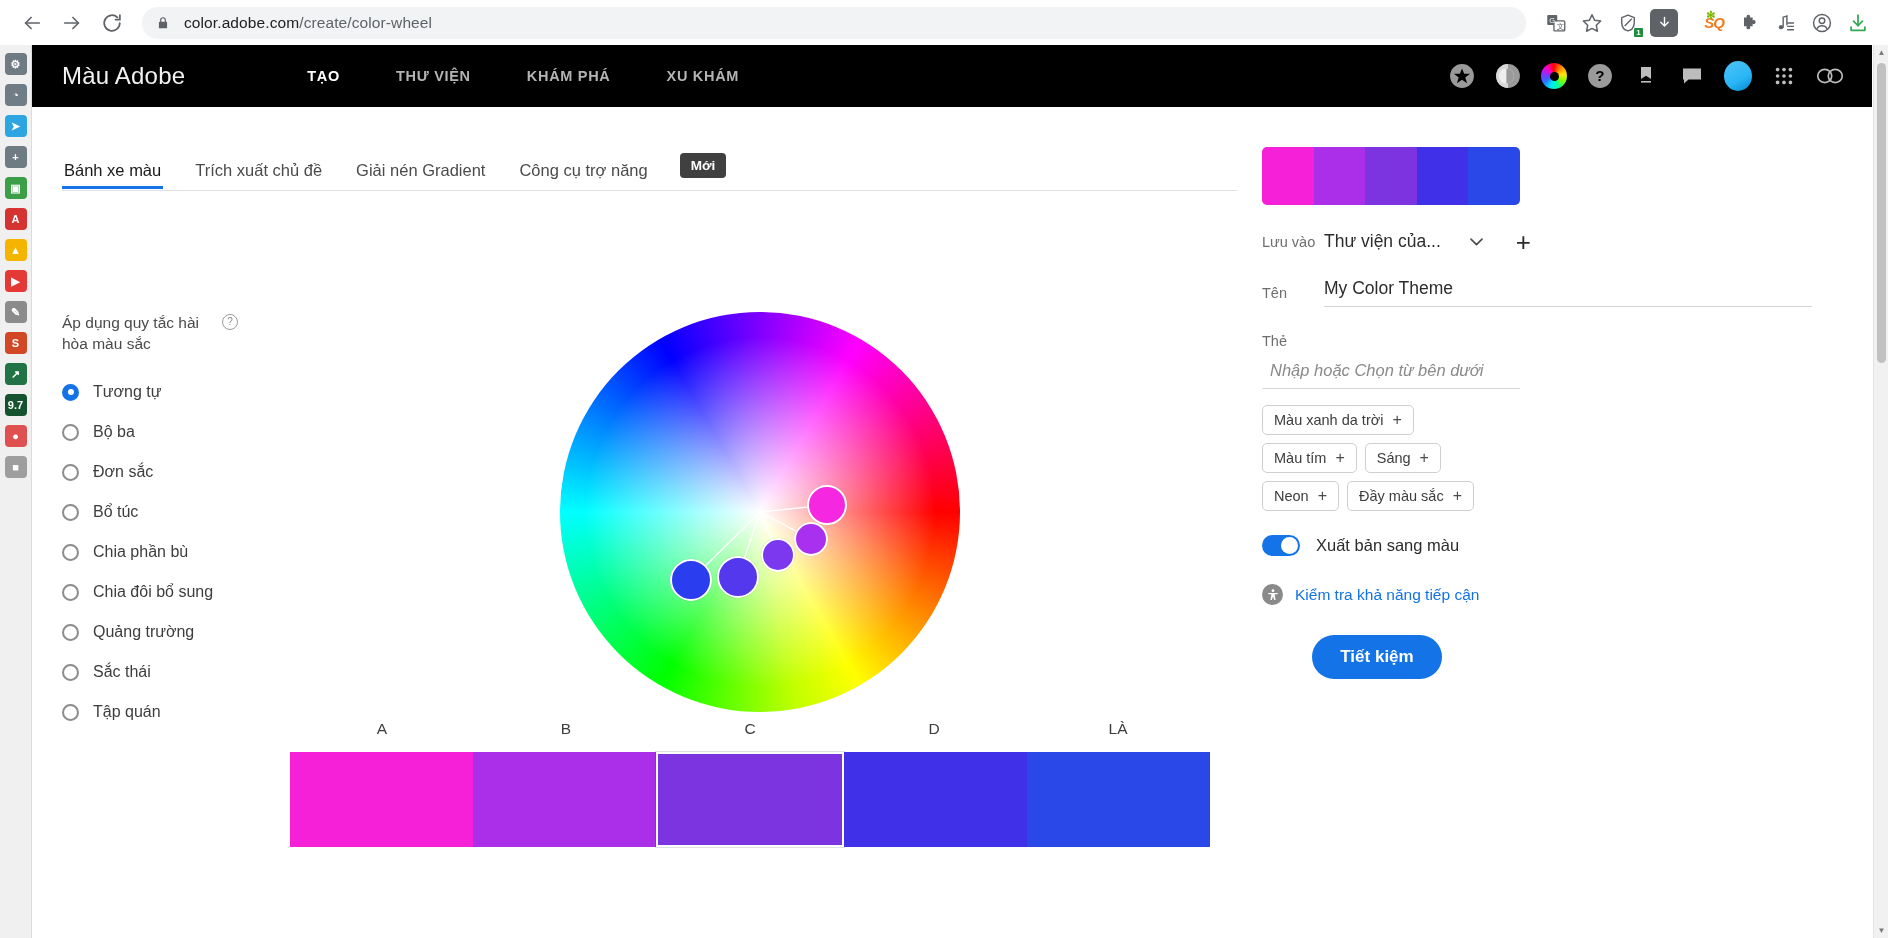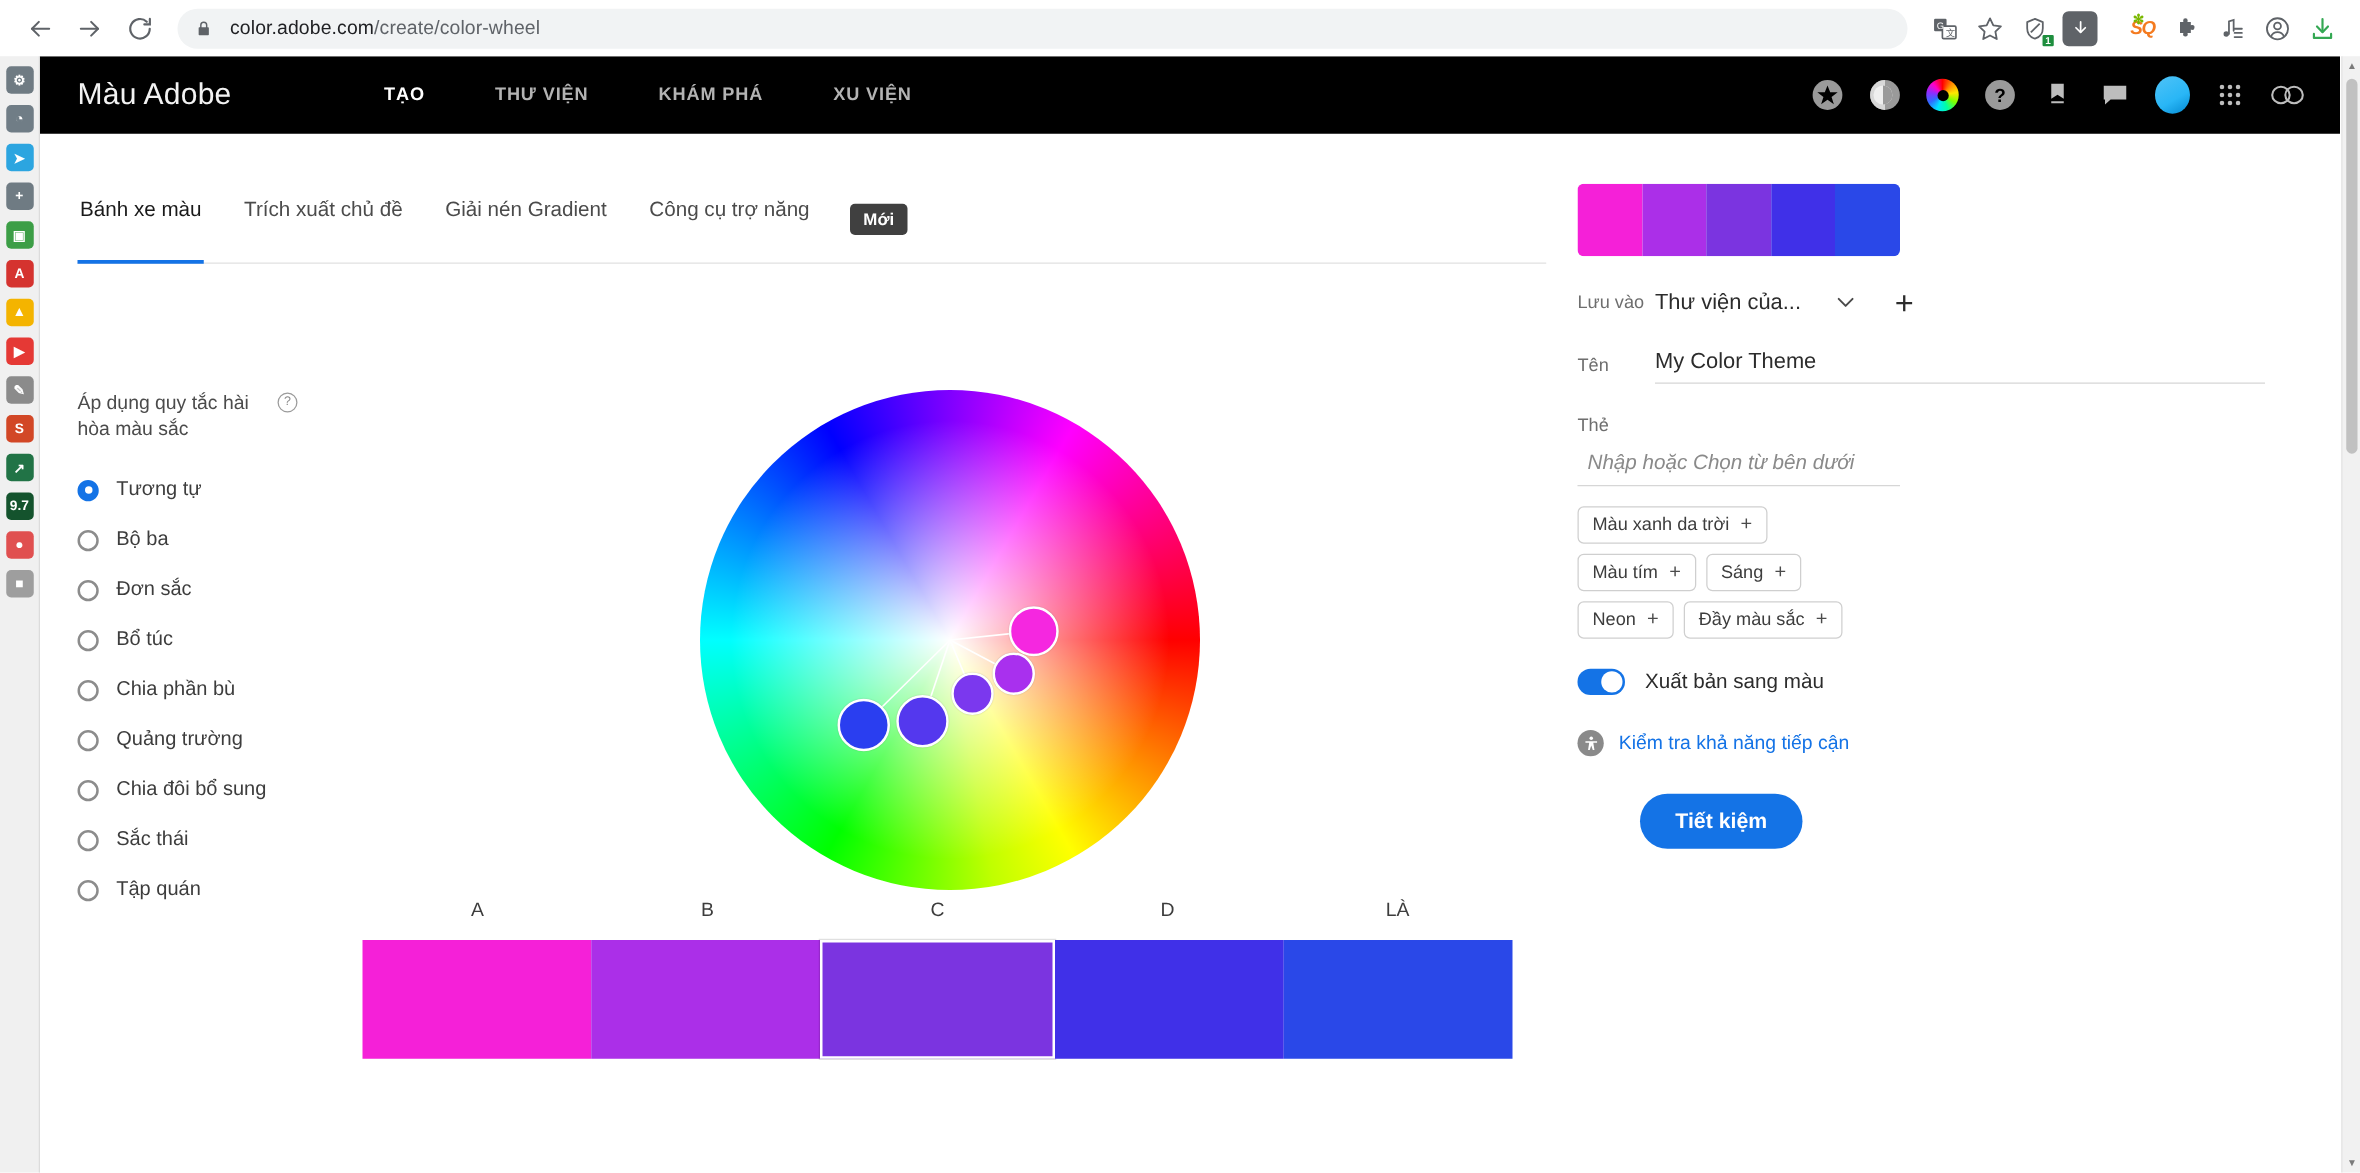--- a/index.html
+++ b/index.html
@@ -206,21 +206,21 @@
     align-items: center;
     gap: 30px;
     margin-top: 46px;
     border-bottom: 1px solid #e1e1e1;
     width: 1175px;
     padding-bottom: 0;
   }
   .tab {
     font-size: 16.5px;
     color: #4b4b4b;
-    padding: 6px 2px 32px 2px;
+    padding: 6px 2px 8px 2px;
     position: relative;
     white-space: nowrap;
   }
   .tab.active {
     color: #1a1a1a;
     font-weight: 500;
   }
   .tab.active::after {
     content: "";
     position: absolute;
@@ -638,21 +638,21 @@
 
 <div class="page">
 
   <div class="app-header">
     <div class="brand">Màu Adobe</div>
 
     <div class="app-nav">
       <div class="app-nav-item active">TẠO</div>
       <div class="app-nav-item">THƯ VIỆN</div>
       <div class="app-nav-item">KHÁM PHÁ</div>
-      <div class="app-nav-item">XU VIỆN</div>
+      <div class="app-nav-item">XU KHÁM</div>
     </div>
 
     <div class="header-icons">
       <div class="h-ico">
         <svg width="26" height="26" viewBox="0 0 24 24">
             <circle cx="12" cy="12" r="11" fill="#9a9a9a"></circle>
             <polygon points="12,5 14,10 19.5,10 15,13.4 16.7,18.8 12,15.5 7.3,18.8 9,13.4 4.5,10 10,10" fill="#000"></polygon>
           </svg>
       </div>
       <div class="h-ico">
@@ -742,25 +742,25 @@
             <div class="radio-item">
               <div class="radio-dot"></div>
               <div class="radio-label">Bổ túc</div>
             </div>
             <div class="radio-item">
               <div class="radio-dot"></div>
               <div class="radio-label">Chia phần bù</div>
             </div>
             <div class="radio-item">
               <div class="radio-dot"></div>
-              <div class="radio-label">Quảng trường</div>
+              <div class="radio-label">Chia đôi bổ sung</div>
             </div>
             <div class="radio-item">
               <div class="radio-dot"></div>
-              <div class="radio-label">Chia đôi bổ sung</div>
+              <div class="radio-label">Quảng trường</div>
             </div>
             <div class="radio-item">
               <div class="radio-dot"></div>
               <div class="radio-label">Sắc thái</div>
             </div>
             <div class="radio-item">
               <div class="radio-dot"></div>
               <div class="radio-label">Tập quán</div>
             </div>
           </div>

